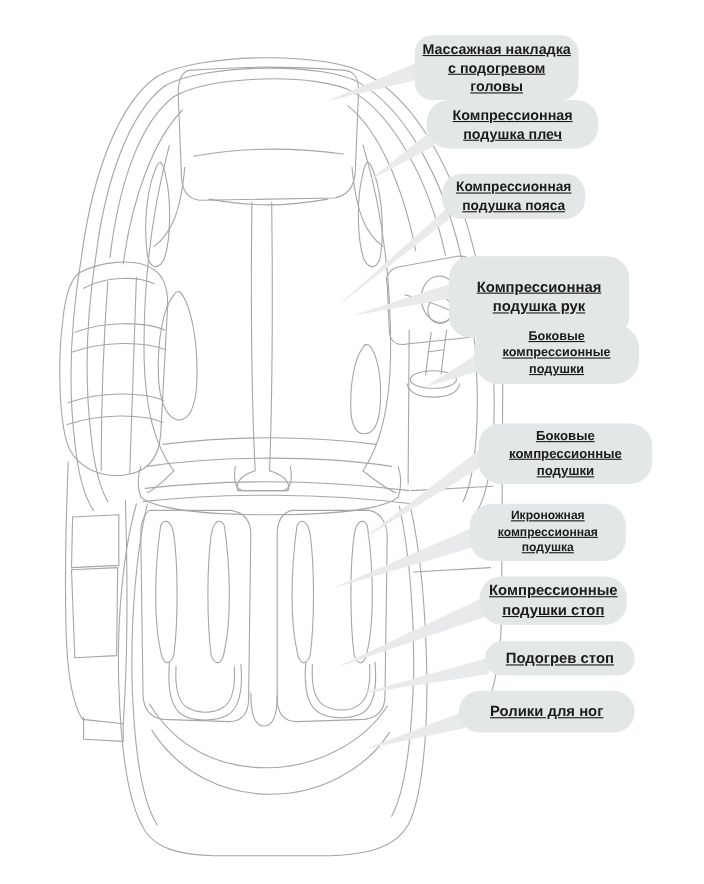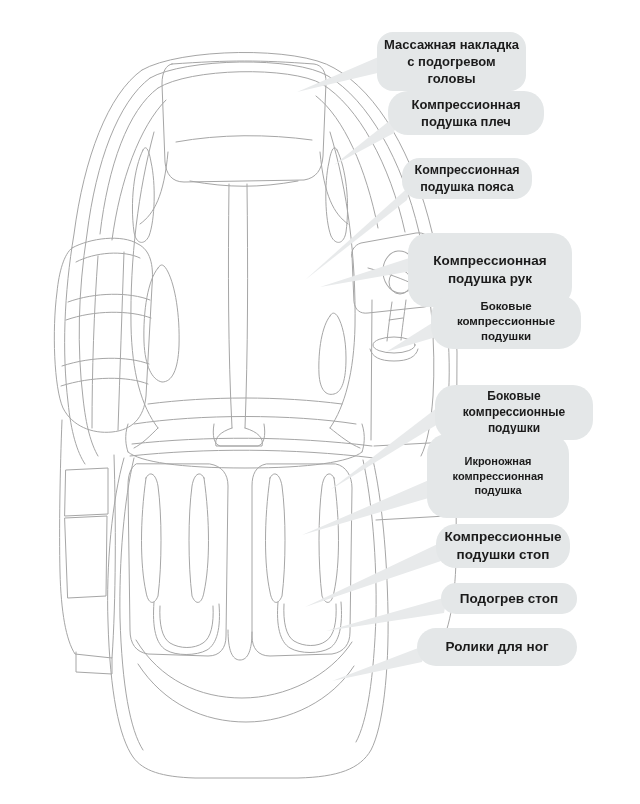--- a/index.html
+++ b/index.html
@@ -4,29 +4,29 @@
 <style>
   html,body{margin:0;padding:0;background:#fff;}
   #stage{
     position:relative;width:640px;height:804px;background:#ffffff;
     font-family:"Liberation Sans",sans-serif;overflow:hidden;
   }
   #chair-svg{position:absolute;left:0;top:0;width:640px;height:804px;}
   .callout{
     position:absolute;display:flex;align-items:center;justify-content:center;
     background:#e4e7e8;color:#1b1b1b;font-weight:bold;text-align:center;
-    line-height:1.32;box-sizing:border-box;
+    line-height:1.32;box-sizing:border-box;text-decoration:underline;
   }
   .c1{left:377px;top:32px;width:149px;min-height:40px;border-radius:16px;font-size:13px;padding:4px 6px;}
   .c2{left:388px;top:91px;width:156px;min-height:42px;border-radius:20px;font-size:13px;padding:5px 8px;}
   .c3{left:402px;top:158px;width:130px;min-height:40px;border-radius:18px;font-size:12.5px;padding:4px 6px;}
   .c4{left:408px;top:233px;width:164px;min-height:42px;border-radius:20px;font-size:13.5px;padding:19px 8px;}
   .c5{left:431px;top:295px;width:150px;min-height:48px;border-radius:22px;font-size:11.5px;padding:4px 20px;}
   .c6{left:435px;top:385px;width:158px;min-height:46px;border-radius:20px;font-size:12px;padding:4px 24px;}
-  .c7{left:427px;top:434px;width:142px;min-height:46px;border-radius:20px;font-size:11px;padding:20px 16px;}
+  .c7{left:427px;top:458px;width:142px;min-height:46px;border-radius:20px;font-size:11px;padding:4px 16px;}
   .c8{left:436px;top:524px;width:134px;min-height:42px;border-radius:20px;font-size:13.5px;padding:4px 6px;text-align:center;}
   .c9{left:441px;top:583px;width:136px;min-height:31px;border-radius:15px;font-size:13.5px;padding:4px 6px;}
   .c10{left:417px;top:628px;width:160px;min-height:38px;border-radius:19px;font-size:13.5px;padding:4px 8px;}
 </style>
 </head>
 <body>
 
 <div id="stage">
 
   <svg id="chair-svg" viewBox="0 0 640 804" xmlns="http://www.w3.org/2000/svg">

